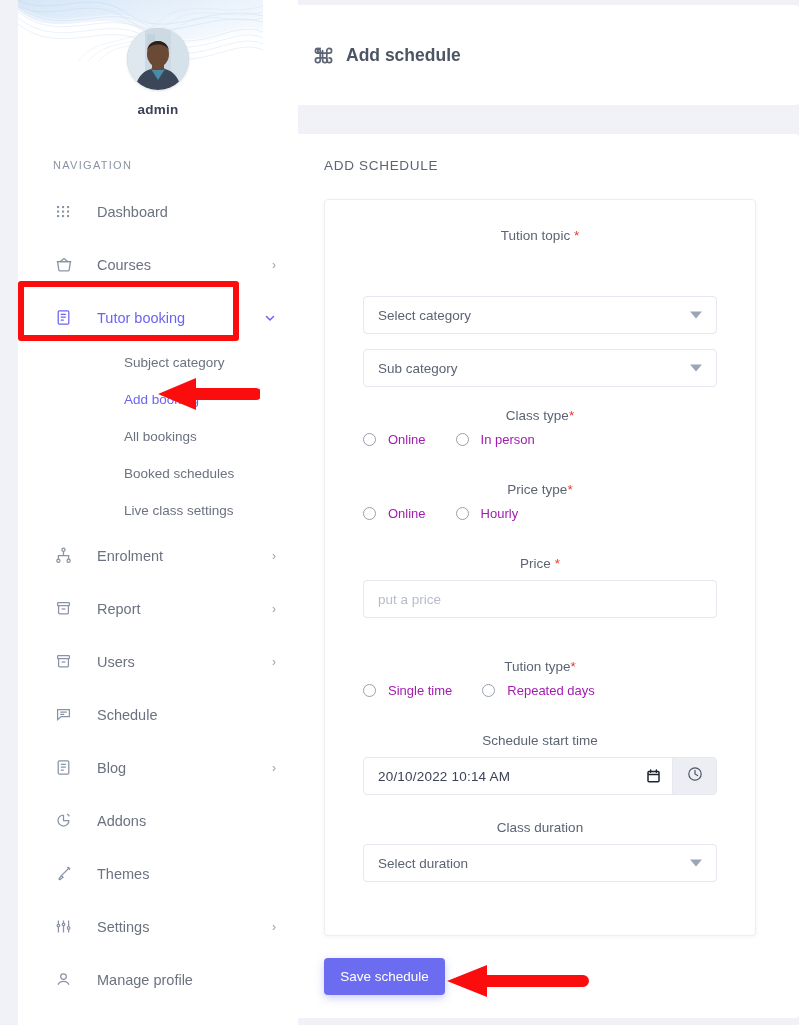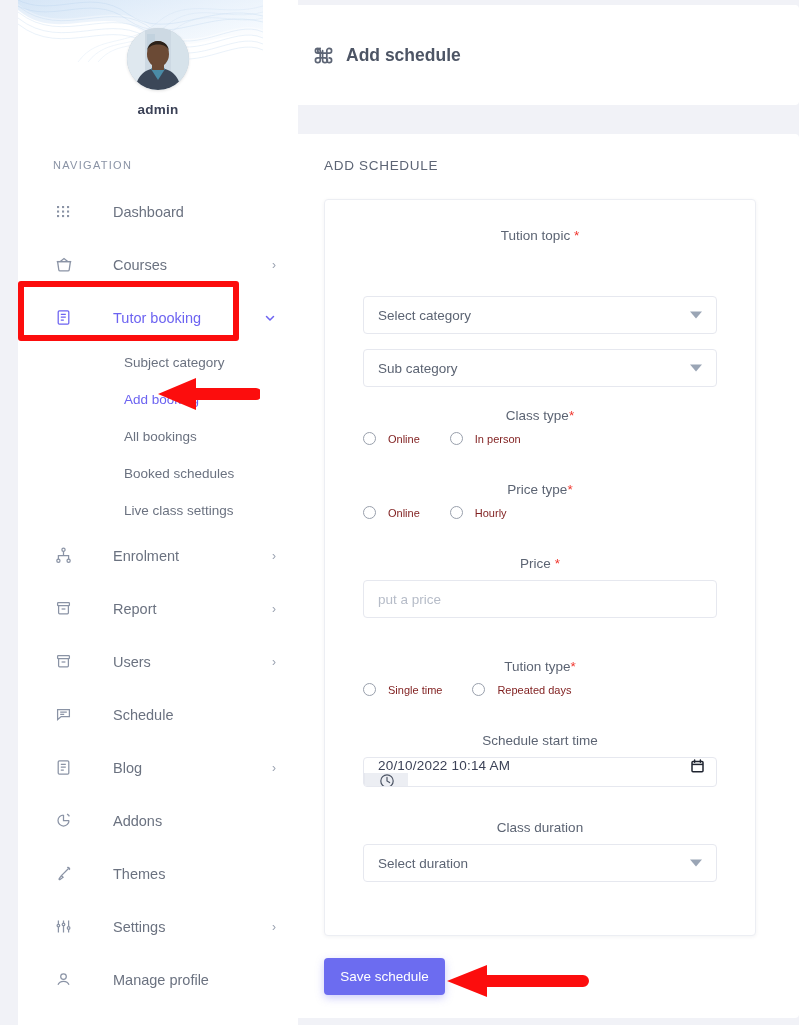--- a/index.html
+++ b/index.html
@@ -68,21 +68,21 @@
     cursor: pointer;
     position: relative;
   }
   .nav-icon {
     width: 19px; height: 19px;
     flex: 0 0 19px;
     display: flex; align-items: center; justify-content: center;
     color: #8a93a5;
   }
   .nav-label {
-    margin-left: 40px;
+    margin-left: 24px;
     font-size: 14.5px;
     color: #6b7280;
     flex: 1 1 auto;
     white-space: nowrap;
   }
   .nav-caret {
     color: #9aa2b1;
     font-size: 12px;
     line-height: 1;
     display: flex; align-items: center;
@@ -207,34 +207,33 @@
   }
   .radio-dot {
     width: 13px; height: 13px;
     border: 1.4px solid #99a0ac;
     border-radius: 50%;
     background: #fff;
     flex: 0 0 13px;
   }
   .radio-text {
     margin-left: 12px;
-    font-size: 11px;
-    color: #7f1d1d;
+    font-size: 13px;
+    color: #a21caf;
     white-space: nowrap;
   }
   .radio-gap { width: 30px; }
 
   .datetime-wrap {
     display: flex;
-    width: 354px; height: 30px;
+    width: 354px; height: 38px;
     border: 1px solid #e6e8ef;
     border-radius: 4px;
     overflow: hidden;
     background: #fff;
-    flex-direction: column;
   }
   .datetime-field {
     flex: 1 1 auto;
     display: flex; align-items: center;
     padding: 0 14px;
     font-size: 13.5px;
     color: #3c4257;
     position: relative;
     letter-spacing: .2px;
   }

